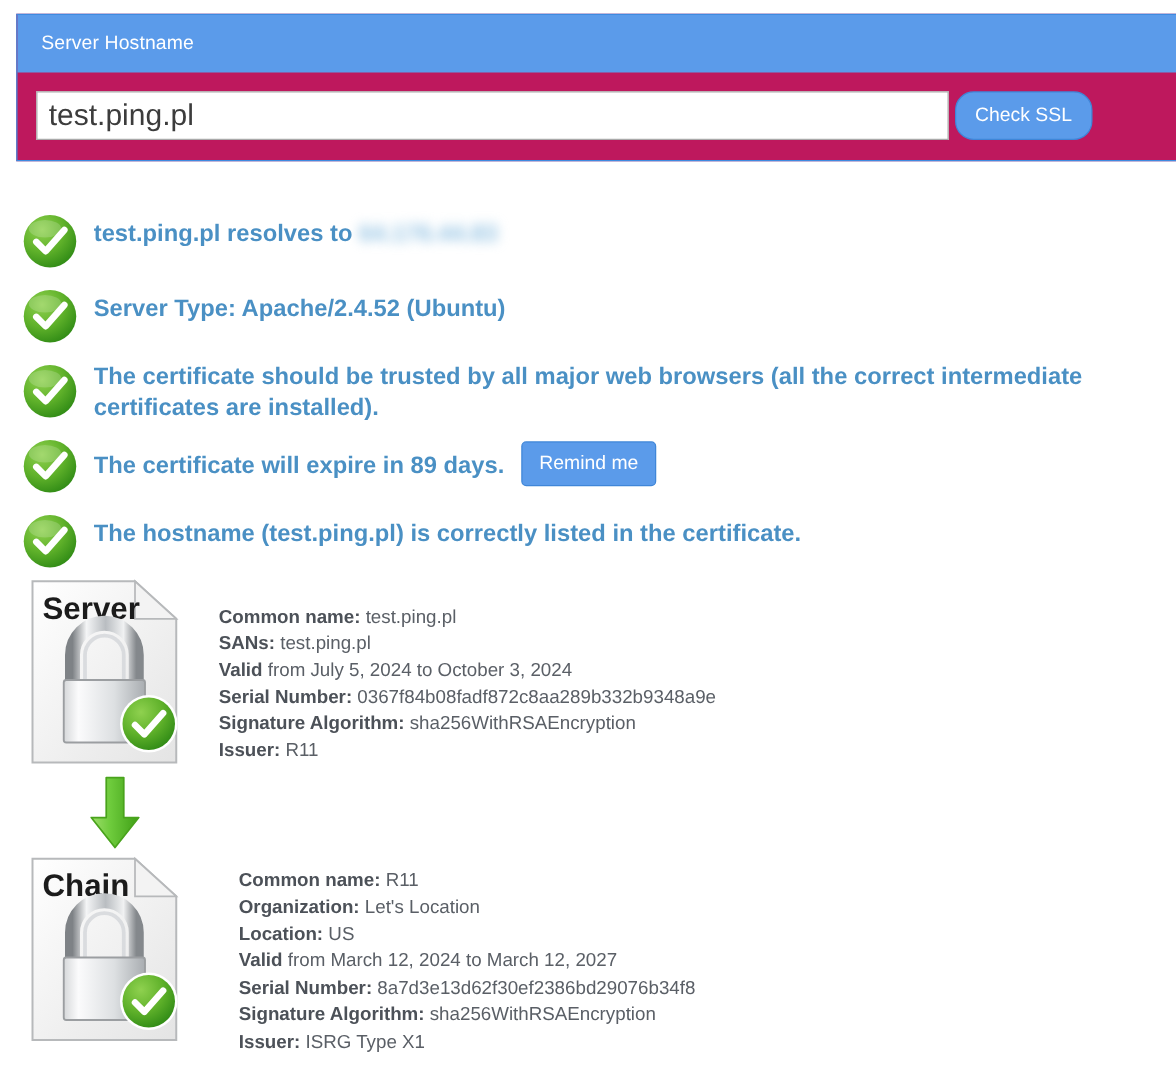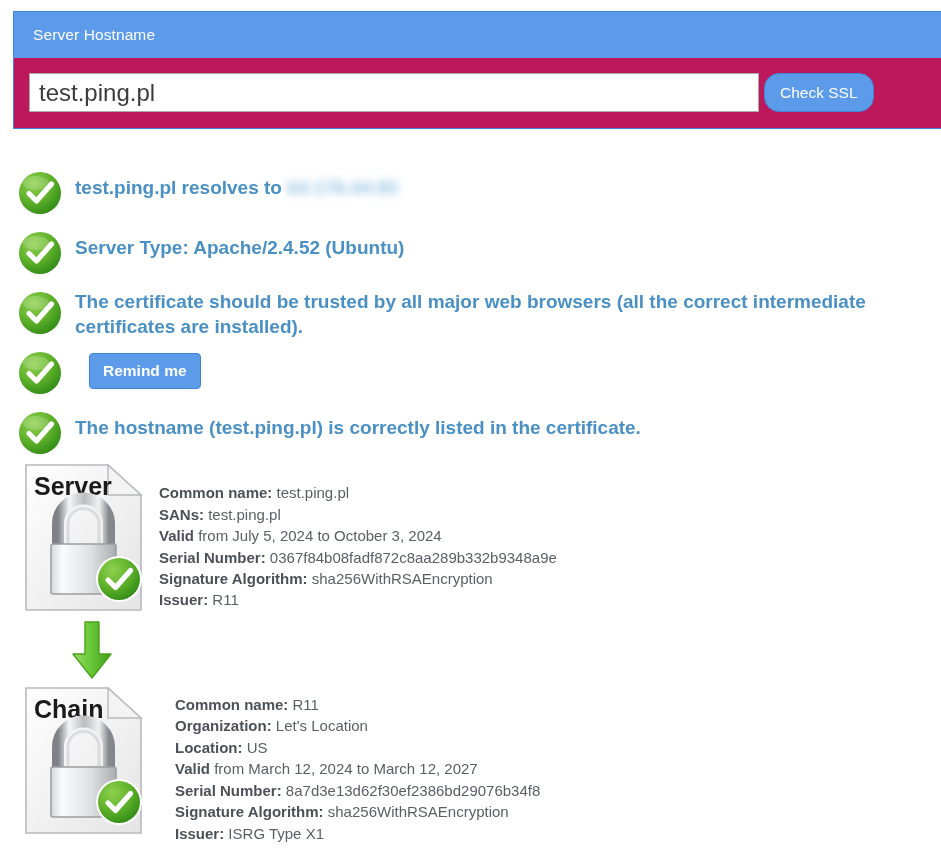--- a/index.html
+++ b/index.html
@@ -103,39 +103,39 @@
   }
   .inline-wrap { display: flex; align-items: center; flex-wrap: wrap; }
   .btn-remind {
     margin-left: 14px;
     background: #5b9bea;
     border: 1px solid #3f86d8;
     border-radius: 4px;
     color: #ffffff;
     font-family: "Liberation Sans", sans-serif;
     font-size: 15.5px;
-    font-weight: bold;
+    font-weight: normal;
     padding: 9px 13px;
     cursor: pointer;
     line-height: 1;
     position: relative;
     top: -2px;
   }
 
   
   .cert-block {
     position: absolute;
     display: flex;
     align-items: center;
   }
   #cert-server { left: 22px; top: 462px; }
   #cert-chain  { left: 22px; top: 681px; gap: 16px; }
 
   .cert-details {
-    margin-left: 6px;
+    margin-left: 22px;
     padding-top: 13px;
     font-size: 15px;
     color: #5a5f66;
     line-height: 1.43;
     white-space: nowrap;
   }
   .cert-details .k { font-weight: bold; color: #4c5158; }
 
   .arrow-wrap {
     position: absolute;
@@ -210,20 +210,21 @@
     <div class="status-row">
       <span class="tick">
         <svg width="48" height="48" viewBox="0 0 48 48">
           <circle cx="24" cy="24" r="22" fill="#ffffff" opacity="0.9"></circle>
           <circle cx="24" cy="24" r="21" fill="url(#g1)"></circle>
           <path d="M13 24.5 L20.5 32 L35.5 15" stroke="#ffffff" stroke-width="5.2" fill="none" stroke-linecap="round" stroke-linejoin="round"></path>
           <ellipse cx="20" cy="14" rx="13" ry="7" fill="#ffffff" opacity="0.18"></ellipse>
         </svg>
       </span>
       <span class="status-text inline-wrap">
+        <span>The certificate will expire in 89 days.</span>
         <button class="btn-remind">Remind me</button>
       </span>
     </div>
 
     <div class="status-row">
       <span class="tick">
         <svg width="48" height="48" viewBox="0 0 48 48">
           <circle cx="24" cy="24" r="22" fill="#ffffff" opacity="0.9"></circle>
           <circle cx="24" cy="24" r="21" fill="url(#g1)"></circle>
           <path d="M13 24.5 L20.5 32 L35.5 15" stroke="#ffffff" stroke-width="5.2" fill="none" stroke-linecap="round" stroke-linejoin="round"></path>

